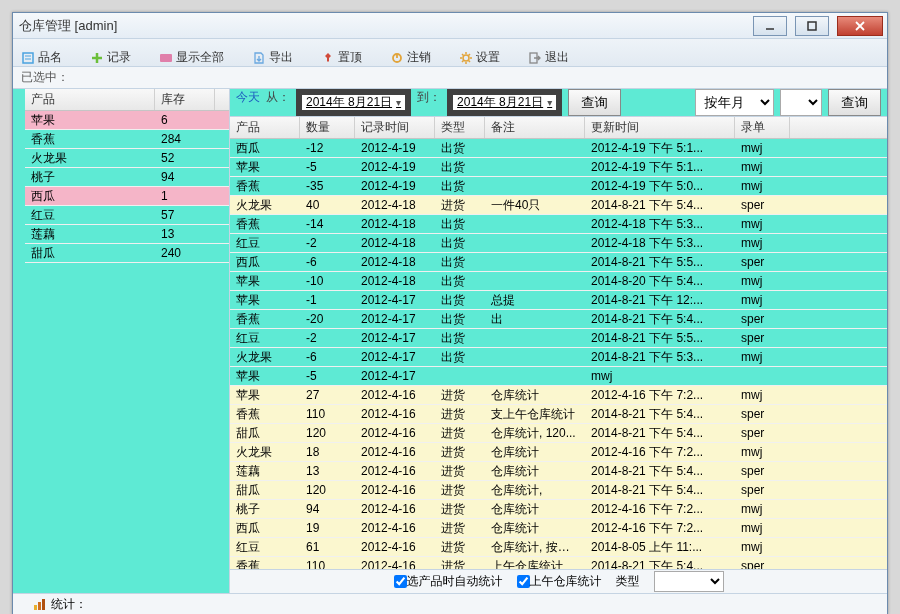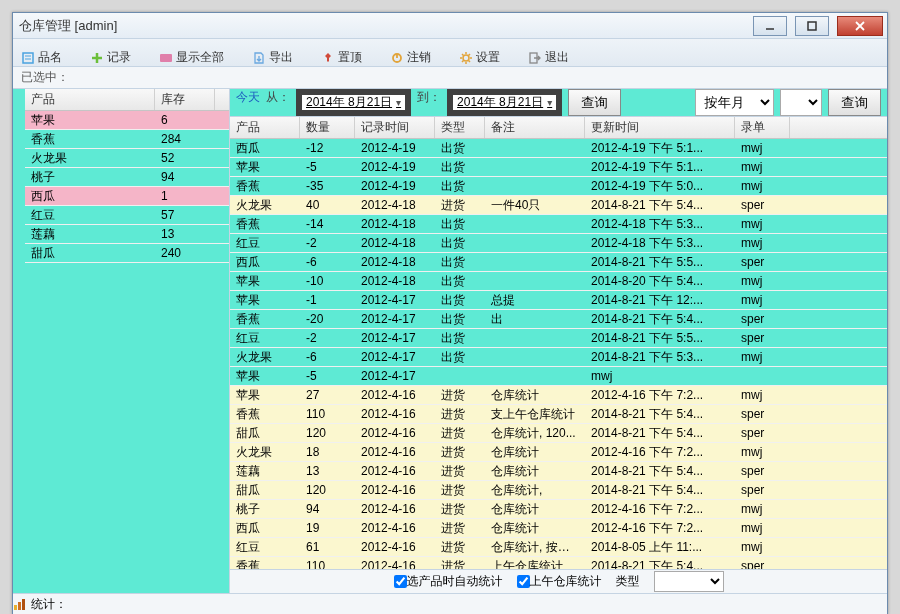--- a/index.html
+++ b/index.html
@@ -49,21 +49,21 @@
 .lc0 { width: 130px; } .lc1 { width: 60px; }
 
 
 .rc0 { width:70px; } .rc1 { width:55px; } .rc2 { width:80px; } .rc3 { width:50px; } .rc4 { width:100px; }
 .rc5 { width:150px; } .rc6 { width:55px; }
 
 
 .bottombar { height:24px; border-top:1px solid #c5d4e3; display:flex; align-items:center; gap:14px; padding:0 10px; background:#f3f6f9; justify-content:center; }
 .ck { display:flex; align-items:center; gap:0; }
 
-.statusbar { height:21px; border-top:1px solid #c5d4e3; background:#f3f6f9; display:flex; align-items:center; padding:0 0; gap:4px; }
+.statusbar { height:21px; border-top:1px solid #c5d4e3; background:#f3f6f9; display:flex; align-items:center; padding:0 20px; gap:4px; }
 .staticon { width:14px; height:14px; }
 
 
 ::-webkit-scrollbar { width:16px; }
 ::-webkit-scrollbar-track { background:#f0f0f0; border-left:1px solid #ddd; }
 ::-webkit-scrollbar-thumb { background:linear-gradient(#e8eef5,#cfdceb); border:1px solid #b0c0d0; }
 
 .watermark { position:absolute; top:210px; left:0; right:0; text-align:center; font-size:22px; color:rgba(100,100,100,0.25); font-family: Arial; pointer-events:none; letter-spacing:2px; }
 </style>
 </head>

